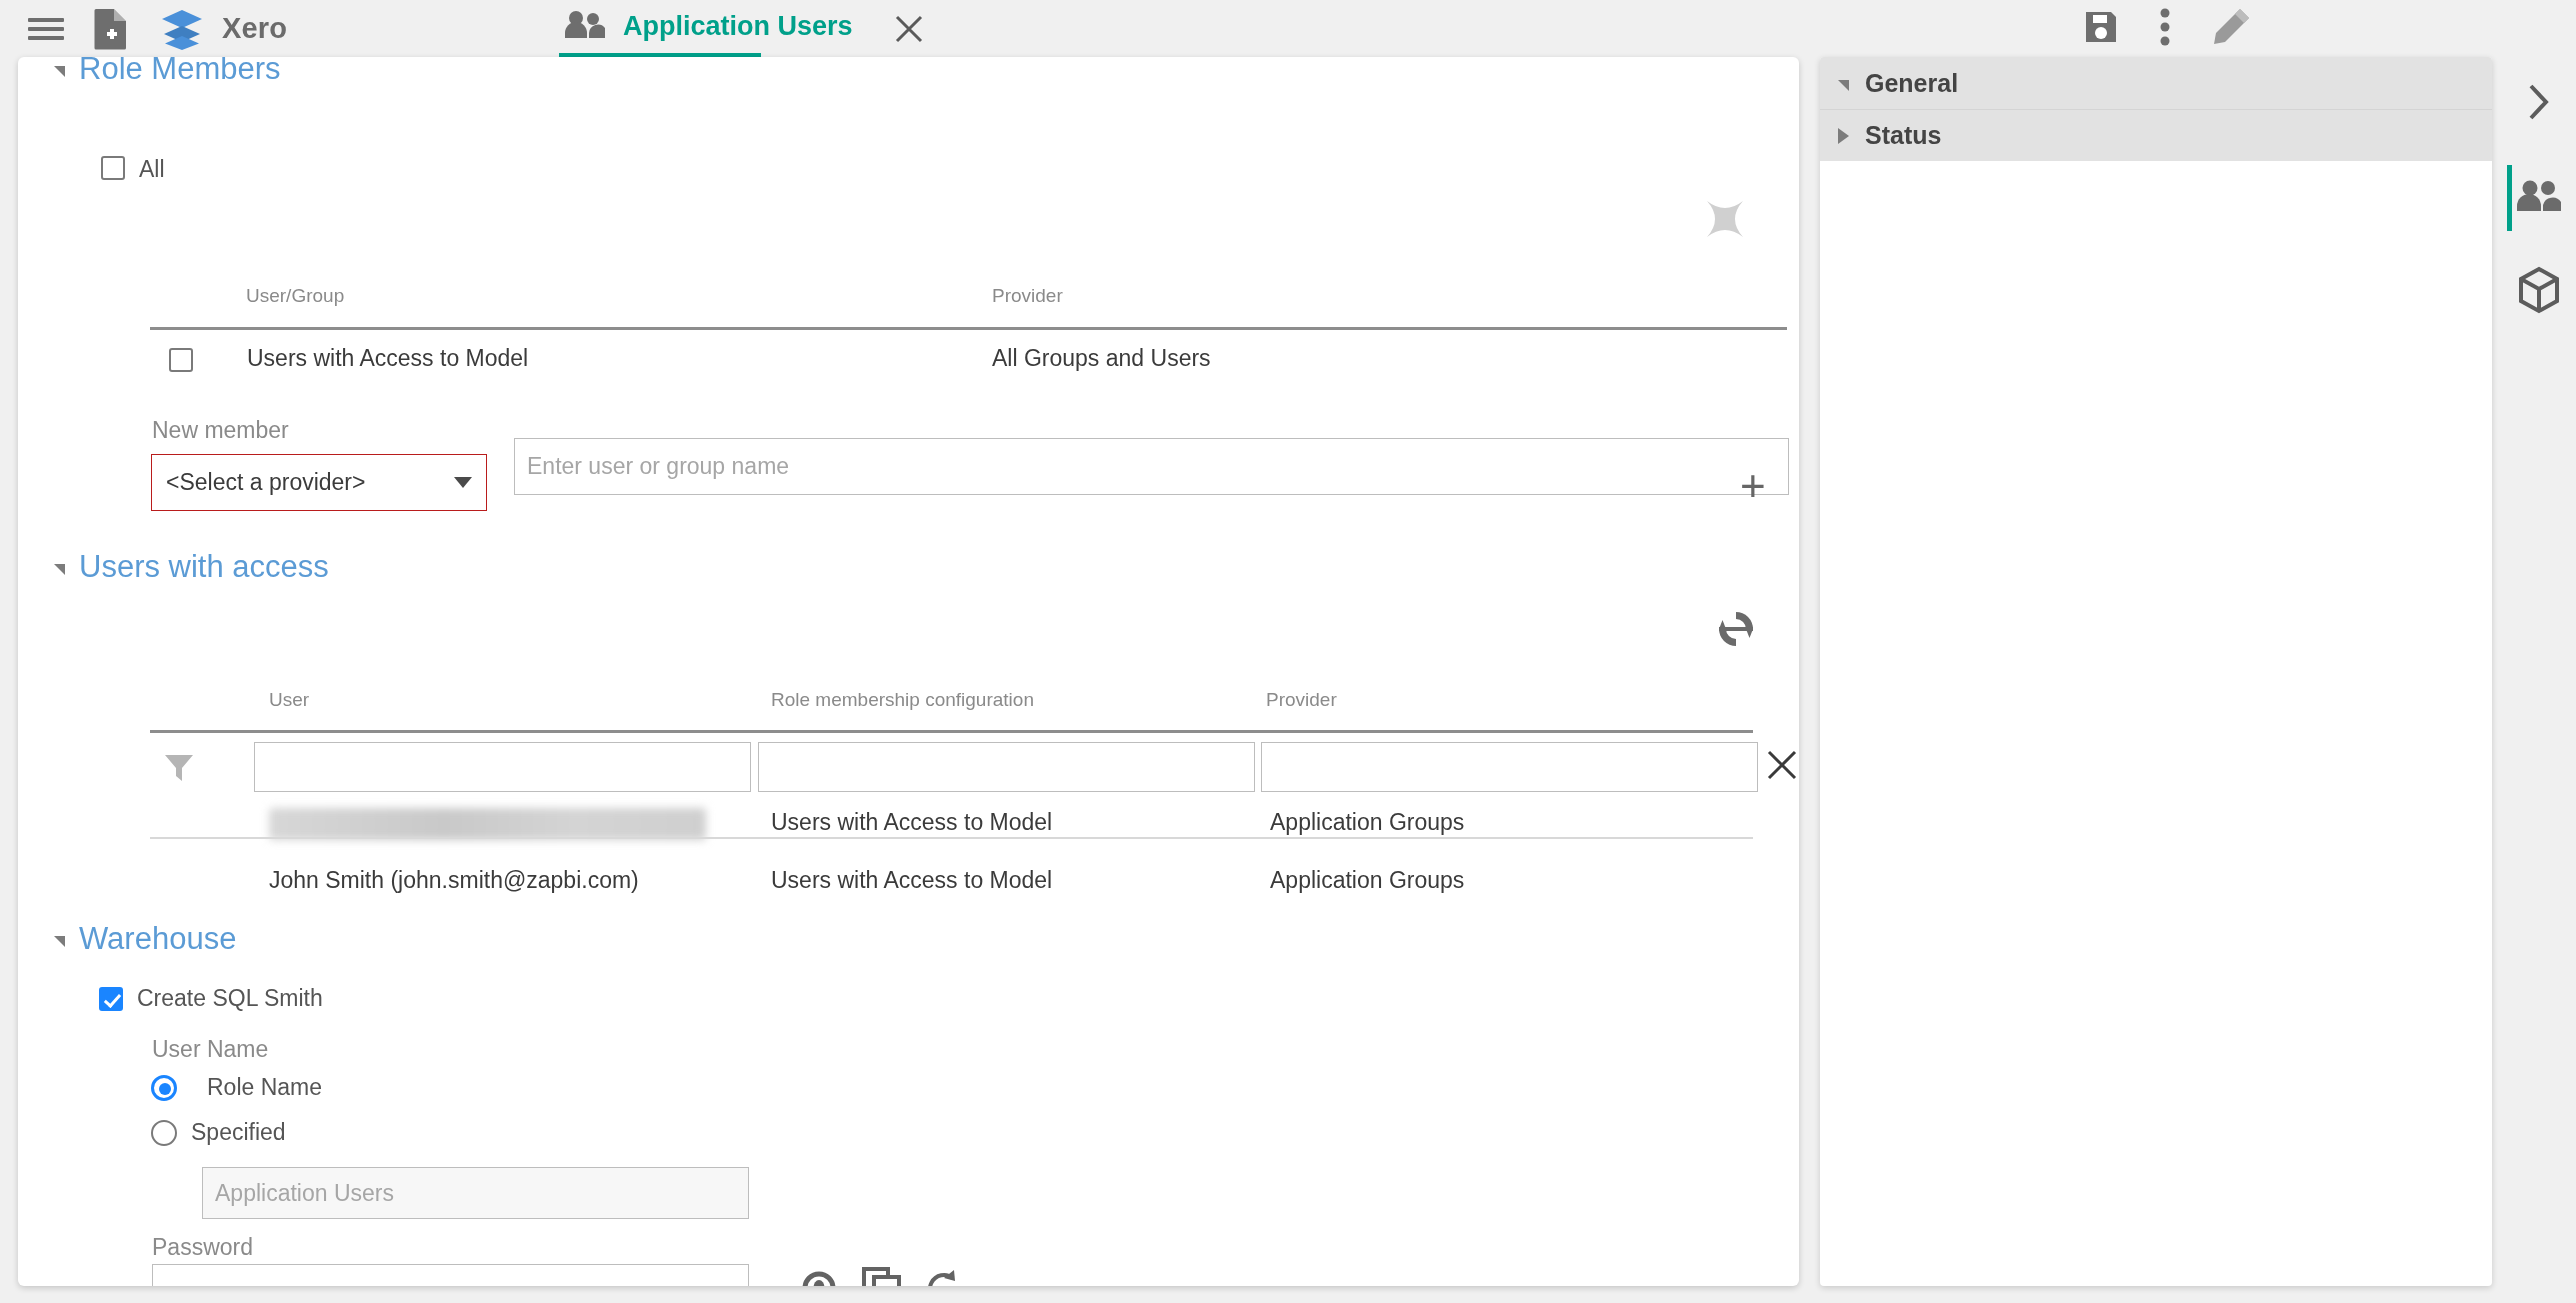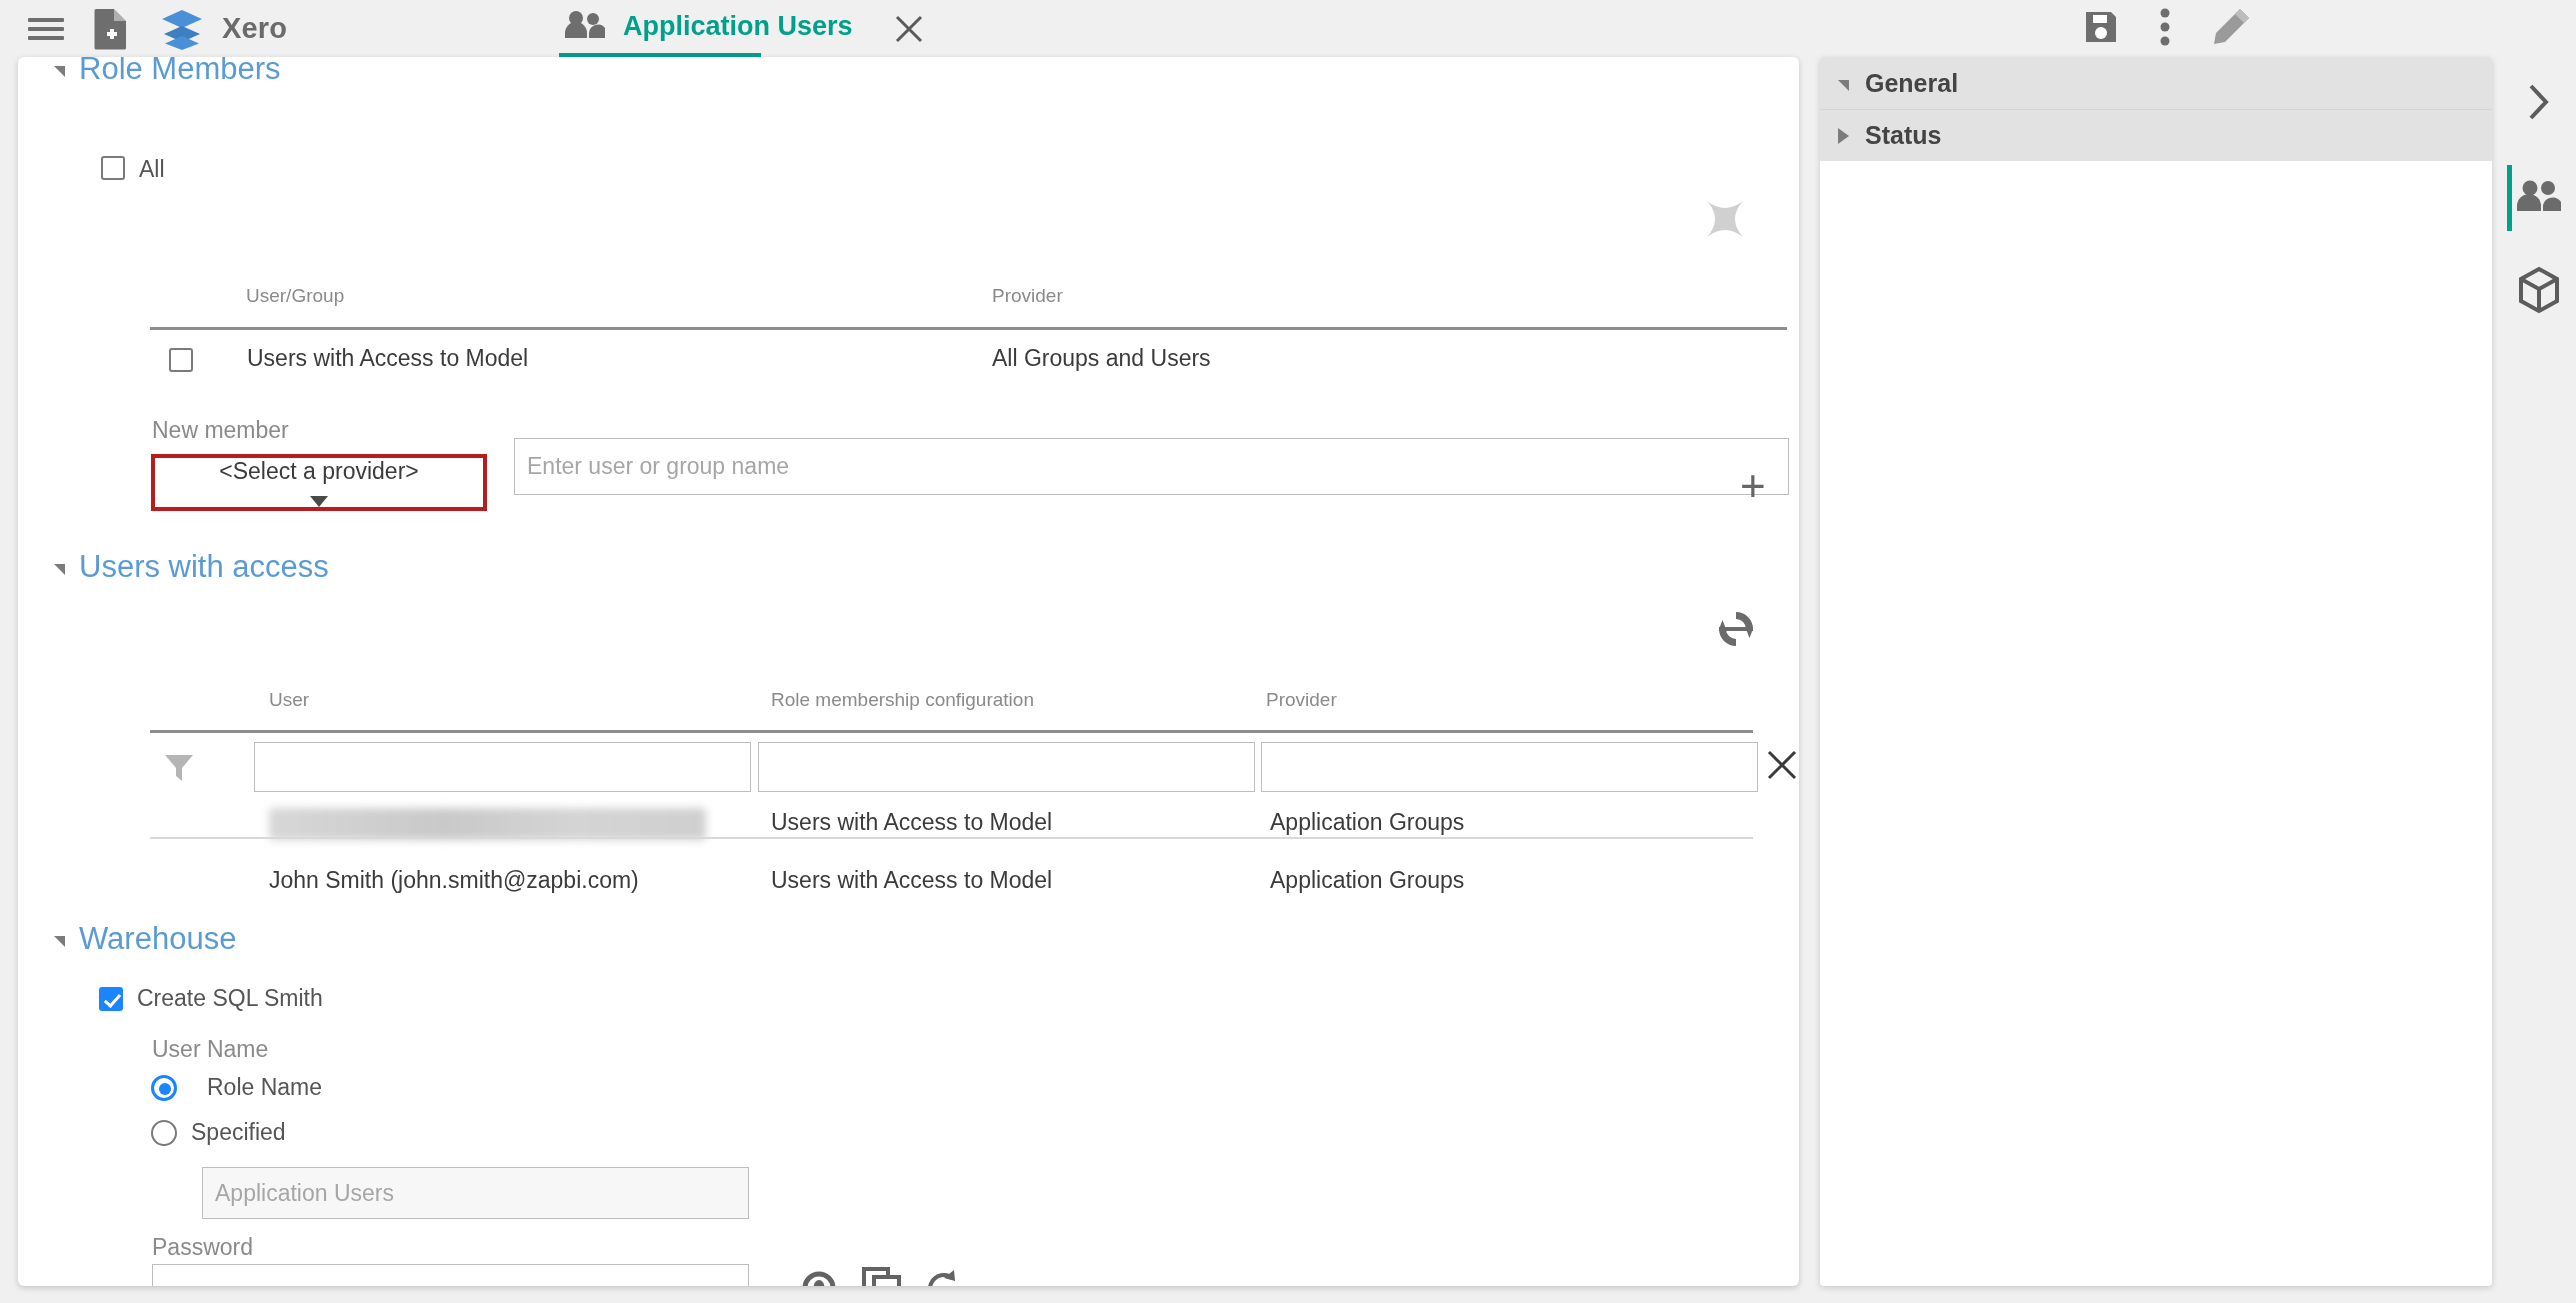--- a/index.html
+++ b/index.html
@@ -120,23 +120,23 @@
     border: 1px solid #bdbdbd; background: #fff;
     font-size: 23px; color: #3b3b3b;
     font-family: "Liberation Sans", sans-serif;
     padding: 0 12px;
     outline: none;
   }
   .inp::placeholder { color: #a6a6a6; }
   .inp:disabled { background: #f7f7f7; color: #a6a6a6; }
 
   .selbox {
-    border: 4px solid #b91c1c; background: #fff;
+    border: 1px solid #b91c1c; background: #fff;
     display: flex; align-items: center; justify-content: space-between;
-    padding: 0 14px; font-size: 23px; color: #3b3b3b; cursor: pointer; flex-direction: column;
+    padding: 0 14px; font-size: 23px; color: #3b3b3b; cursor: pointer;
   }
   .caret-dn {
     width:0;height:0;border-left:9px solid transparent;
     border-right:9px solid transparent;border-top:11px solid #4a4a4a;
   }
 
   .plus {
     position: absolute; font-size: 44px; color: #666; line-height: 1;
     cursor: pointer; font-weight: 300;
   }

